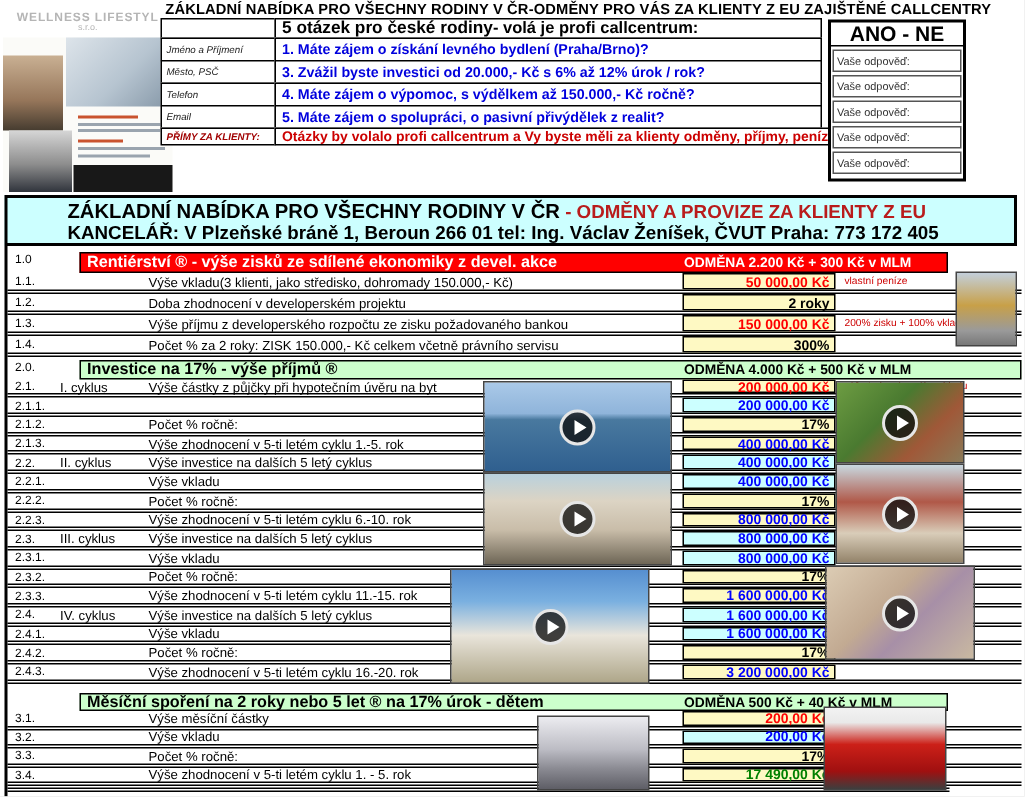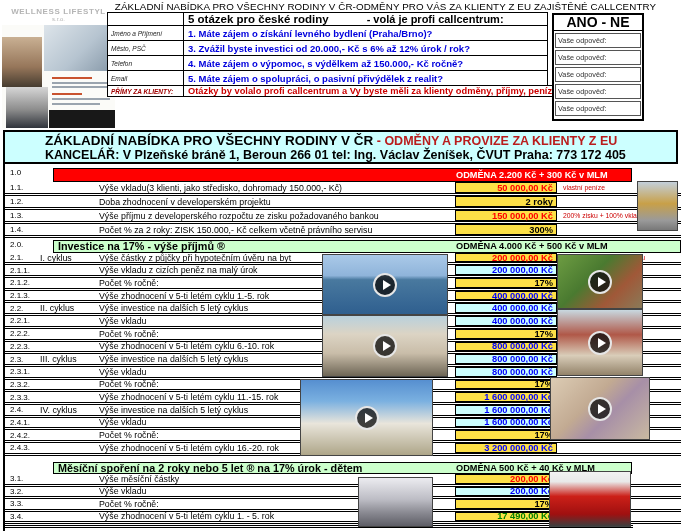--- a/index.html
+++ b/index.html
@@ -1,20 +1,20 @@
 <!DOCTYPE html>
 <html><head>
 <meta charset="utf-8">
 <style>
   html,body{margin:0;padding:0;background:#e8e8e8;}
   .sheet{position:relative;width:683px;height:531px;background:#fff;overflow:hidden;
          font-family:"Liberation Sans",sans-serif;color:#000;}
   
   .main-title{position:absolute;left:88px;top:1px;width:595px;text-align:center;
-              font-size:9.8px;font-weight:normal;letter-spacing:.1px;}
+              font-size:9.8px;font-weight:bold;letter-spacing:.1px;}
   .logo{position:absolute;left:2px;top:7px;width:113px;text-align:center;color:#b5b5b5;}
   .logo .l1{font-size:8px;letter-spacing:.6px;font-weight:bold;}
   .logo .l2{font-size:6px;}
   .collage{position:absolute;left:2px;top:25px;width:113px;height:103px;background:#fbfbf8;}
   .collage .illu{position:absolute;left:42px;top:0;width:71px;height:46px;
      background:linear-gradient(135deg,#dde4ea 0%,#b6c4d0 55%,#8496a6 100%);}
   .collage .p1{position:absolute;left:0;top:12px;width:40px;height:50px;
      background:linear-gradient(180deg,#c9b093 0%,#96765a 60%,#463c30 100%);}
   .collage .p2{position:absolute;left:4px;top:62px;width:42px;height:41px;
      background:linear-gradient(180deg,#d6d6d6 0%,#8d8d8d 55%,#30343c 100%);}
@@ -23,21 +23,21 @@
   .collage .tl.g{background:#9aa4ae;}
   
   .qblock{position:absolute;left:108px;top:13px;}
   .qrow{display:flex;}
   .qcell{border:1px solid #000;margin:-1px 0 0 -1px;background:#fff;box-sizing:border-box;}
   .qlabel{width:77px;display:flex;align-items:center;padding-left:3px;
           font-size:6.5px;font-style:italic;color:#222;}
   .qlabel.red{color:#a00000;font-weight:bold;}
   .qq{width:365px;display:flex;align-items:center;padding-left:4px;
       font-size:9.5px;font-weight:bold;color:#0000dd;}
-  .qhead{color:#000;gap:38px;}
+  .qhead{color:#000;}
   .qhead .big{font-size:11.5px;}
   .qhead .small{font-size:11px;}
   .qfinal{width:415px;color:#cc0000;font-size:9.3px;}
   .anone{position:absolute;left:552px;top:13px;width:92px;border:2px solid #000;
          background:#fff;padding:0 1px 1px 1px;box-sizing:border-box;}
   .anone .ahead{font-size:14px;font-weight:bold;text-align:center;height:15px;line-height:15px;
                 border-bottom:1px solid #000;margin:0 -1px 2px -1px;}
   .abox{border:1px solid #555;height:13px;line-height:13px;margin-bottom:2px;
         font-size:7.3px;color:#333;padding-left:2px;}
   
@@ -57,23 +57,23 @@
   .trow.shead{border-bottom:none;align-items:stretch;justify-content:flex-end;}
   .num{width:30px;padding-left:5px;font-size:8px;flex-shrink:0;}
   .cyk{width:59px;font-size:8.8px;flex-shrink:0;box-sizing:border-box;padding-left:30px;}
   .cyk.has{padding-left:0;}
   .desc{font-size:8.8px;white-space:nowrap;}
   .vcell{position:absolute;left:450px;width:102px;top:0;bottom:0;border:1px solid #000;
          box-sizing:border-box;text-align:right;font-weight:bold;font-size:9.3px;
          padding-right:3px;line-height:10px;display:flex;align-items:center;justify-content:flex-end;}
   .note{position:absolute;left:558px;top:0;bottom:0;display:flex;align-items:center;
         font-size:6.8px;color:#cc0000;white-space:nowrap;}
-  .c-yellow{background:#fde047;}
+  .c-yellow{background:#fef9c3;}
   .c-cyan{background:#ccffff;}
-  .c-green{background:#fde047;}
+  .c-green{background:#fef9c3;}
   .t-red{color:#ff0000;}
   .t-blue{color:#0000ff;}
   .t-black{color:#000;}
   .t-green{color:#008000;}
   .sbar{position:relative;flex:1;margin-left:13px;border:1px solid #000;display:flex;
         align-items:center;box-sizing:border-box;}
   .style-red{background:#ff0000;color:#fff;}
   .style-green{background:#ccffcc;color:#000;}
   .stitle{font-size:10.8px;font-weight:bold;padding-left:4px;white-space:nowrap;}
   .sreward{position:absolute;left:402px;font-size:9.2px;font-weight:bold;white-space:nowrap;}
@@ -179,20 +179,21 @@
     </div>
     <div class="o2">KANCELÁŘ: V Plzeňské bráně 1, Beroun 266 01  tel: Ing. Václav Ženíšek, ČVUT Praha: 773 172 405</div>
   </div>
   <div class="left-border"></div>
 
   <div class="rows" id="rows">
       <div class="sec s1">
         <div class="trow shead">
           <div class="num">1.0</div>
           <div class="sbar style-red " style="margin-right: 49px;">
+            <span class="stitle">Rentiérství ® - výše zisků ze sdílené ekonomiky z devel. akce</span>
             <span class="sreward">ODMĚNA 2.200 Kč + 300 Kč v MLM</span>
           </div>
         </div>
         <div class="trow">
           <div class="num">1.1.</div>
           <div class="cyk"></div>
           <div class="desc">Výše vkladu(3 klienti, jako středisko, dohromady 150.000,- Kč)</div>
           <div class="vcell c-yellow t-red">50 000,00 Kč</div>
           <div class="note">vlastní peníze</div>
         </div>
@@ -227,21 +228,20 @@
         <div class="trow">
           <div class="num">2.1.</div>
           <div class="cyk has">I. cyklus</div>
           <div class="desc">Výše částky z půjčky při hypotečním úvěru na byt</div>
           <div class="vcell c-yellow t-red">200 000,00 Kč</div>
           <div class="note">výše jednorázového vkladu</div>
         </div>
         <div class="trow">
           <div class="num">2.1.1.</div>
           <div class="cyk"></div>
-          <div class="desc">Výše vkladu z cizích peněz na malý úrok</div>
           <div class="vcell c-cyan t-blue">200 000,00 Kč</div>
         </div>
         <div class="trow">
           <div class="num">2.1.2.</div>
           <div class="cyk"></div>
           <div class="desc">Počet % ročně:</div>
           <div class="vcell c-yellow t-black">17%</div>
         </div>
         <div class="trow">
           <div class="num">2.1.3.</div>

